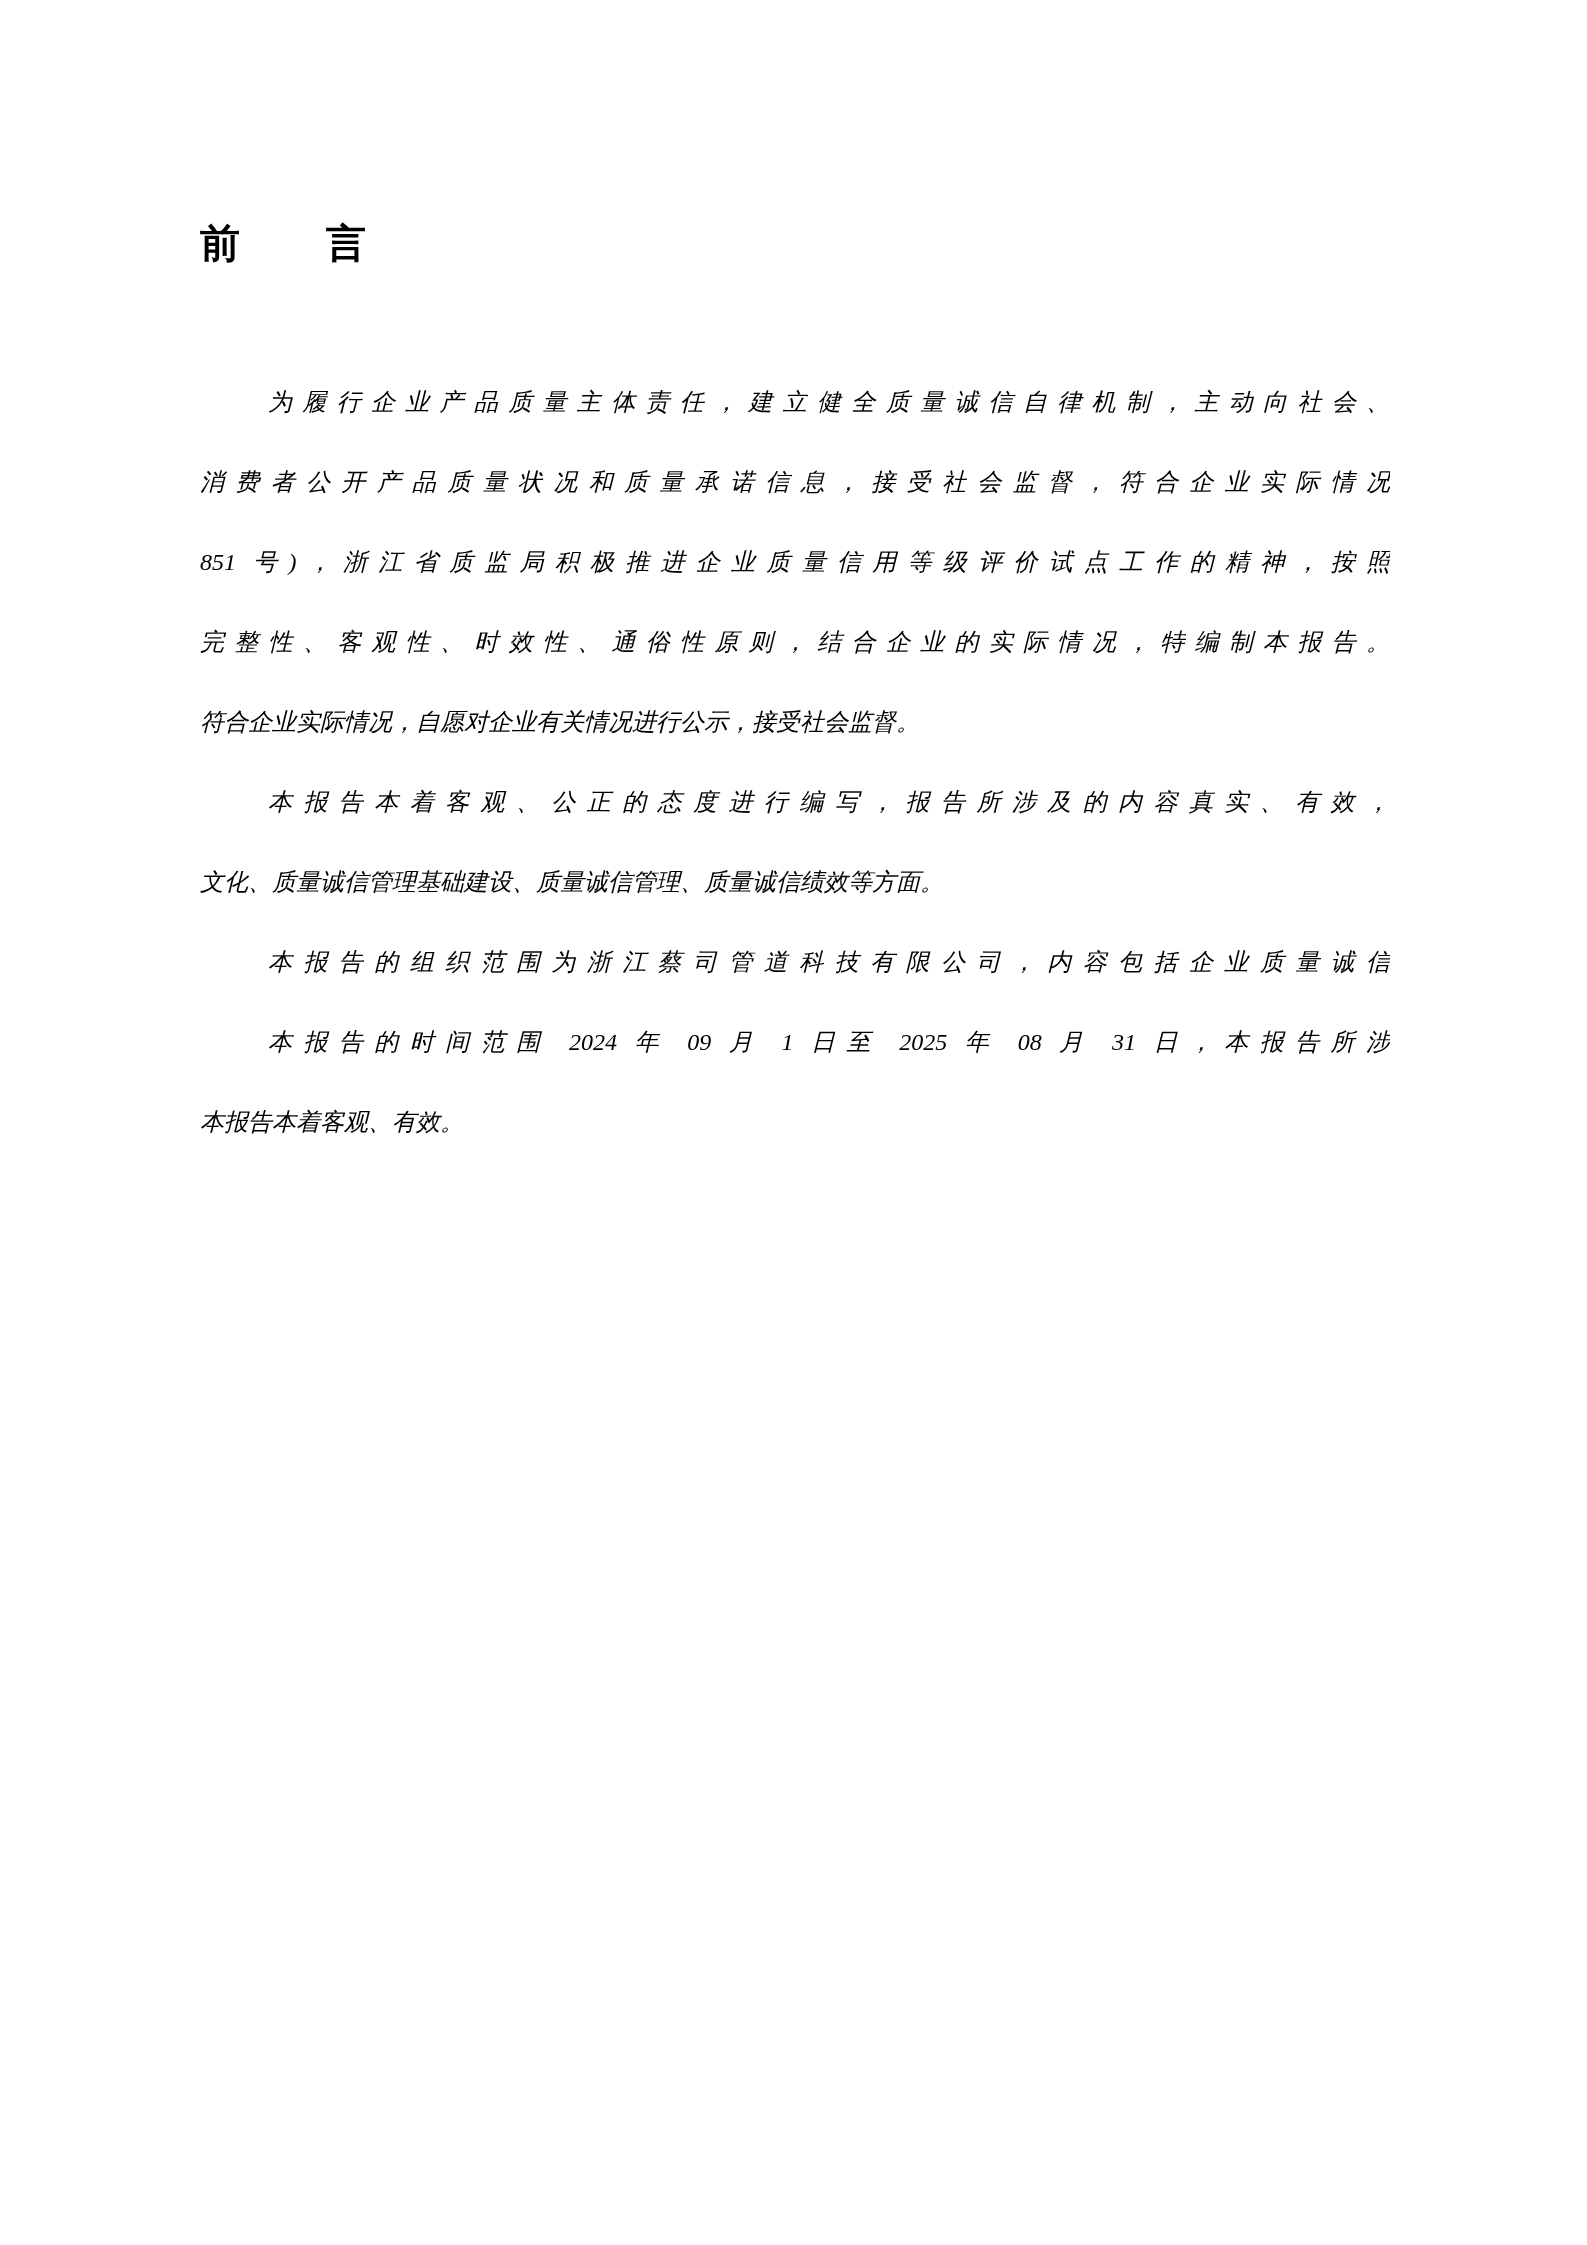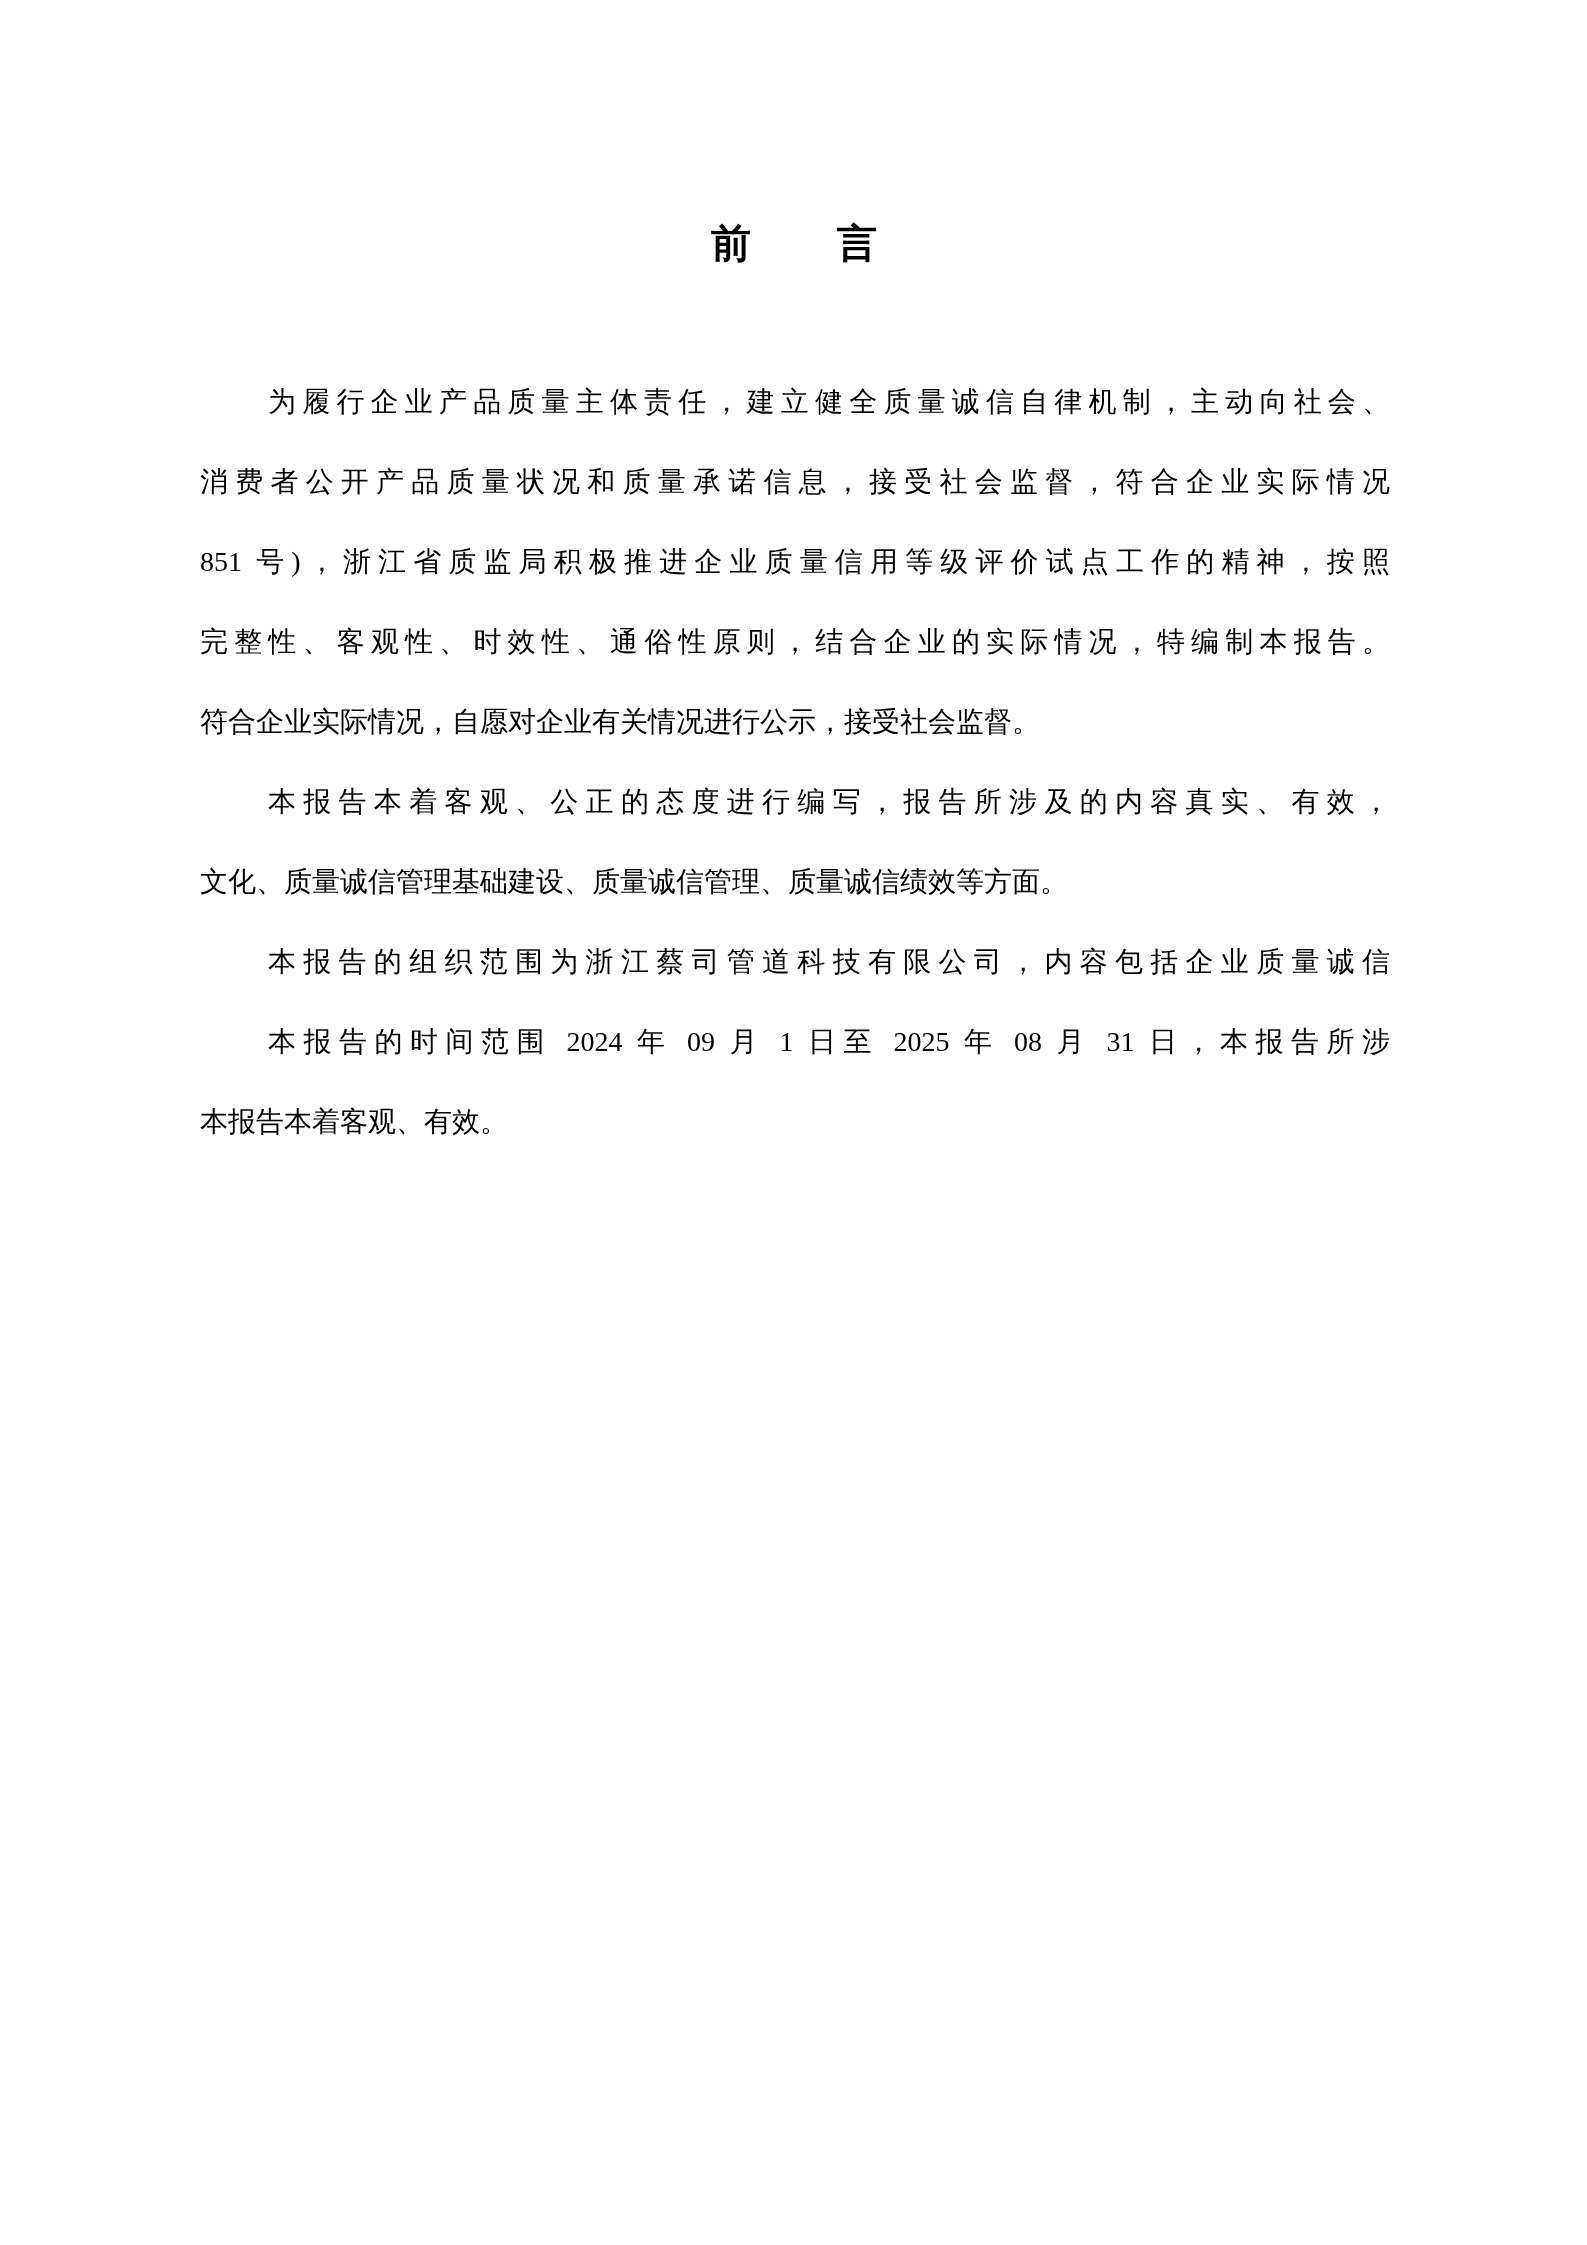--- a/index.html
+++ b/index.html
@@ -15,27 +15,27 @@
     color: #000000;
     font-family: "Liberation Serif", "DejaVu Serif", serif;
     box-sizing: border-box;
     padding: 220px 197px 0 200px;
     overflow: hidden;
   }
   .doc-title {
     font-size: 40px;
     font-weight: bold;
     line-height: 48px;
-    text-align: center;
     margin: 0 0 94px 0;
     letter-spacing: 2px;
   }
   .body-text {
-    font-size: 28px;
+    font-size: 24px;
     line-height: 80px;
+    font-style: italic;
   }
   .body-text p {
     margin: 0;
     padding: 0;
   }
   .line {
     text-align: justify;
     text-align-last: justify;
     white-space: nowrap;
     overflow: hidden;

